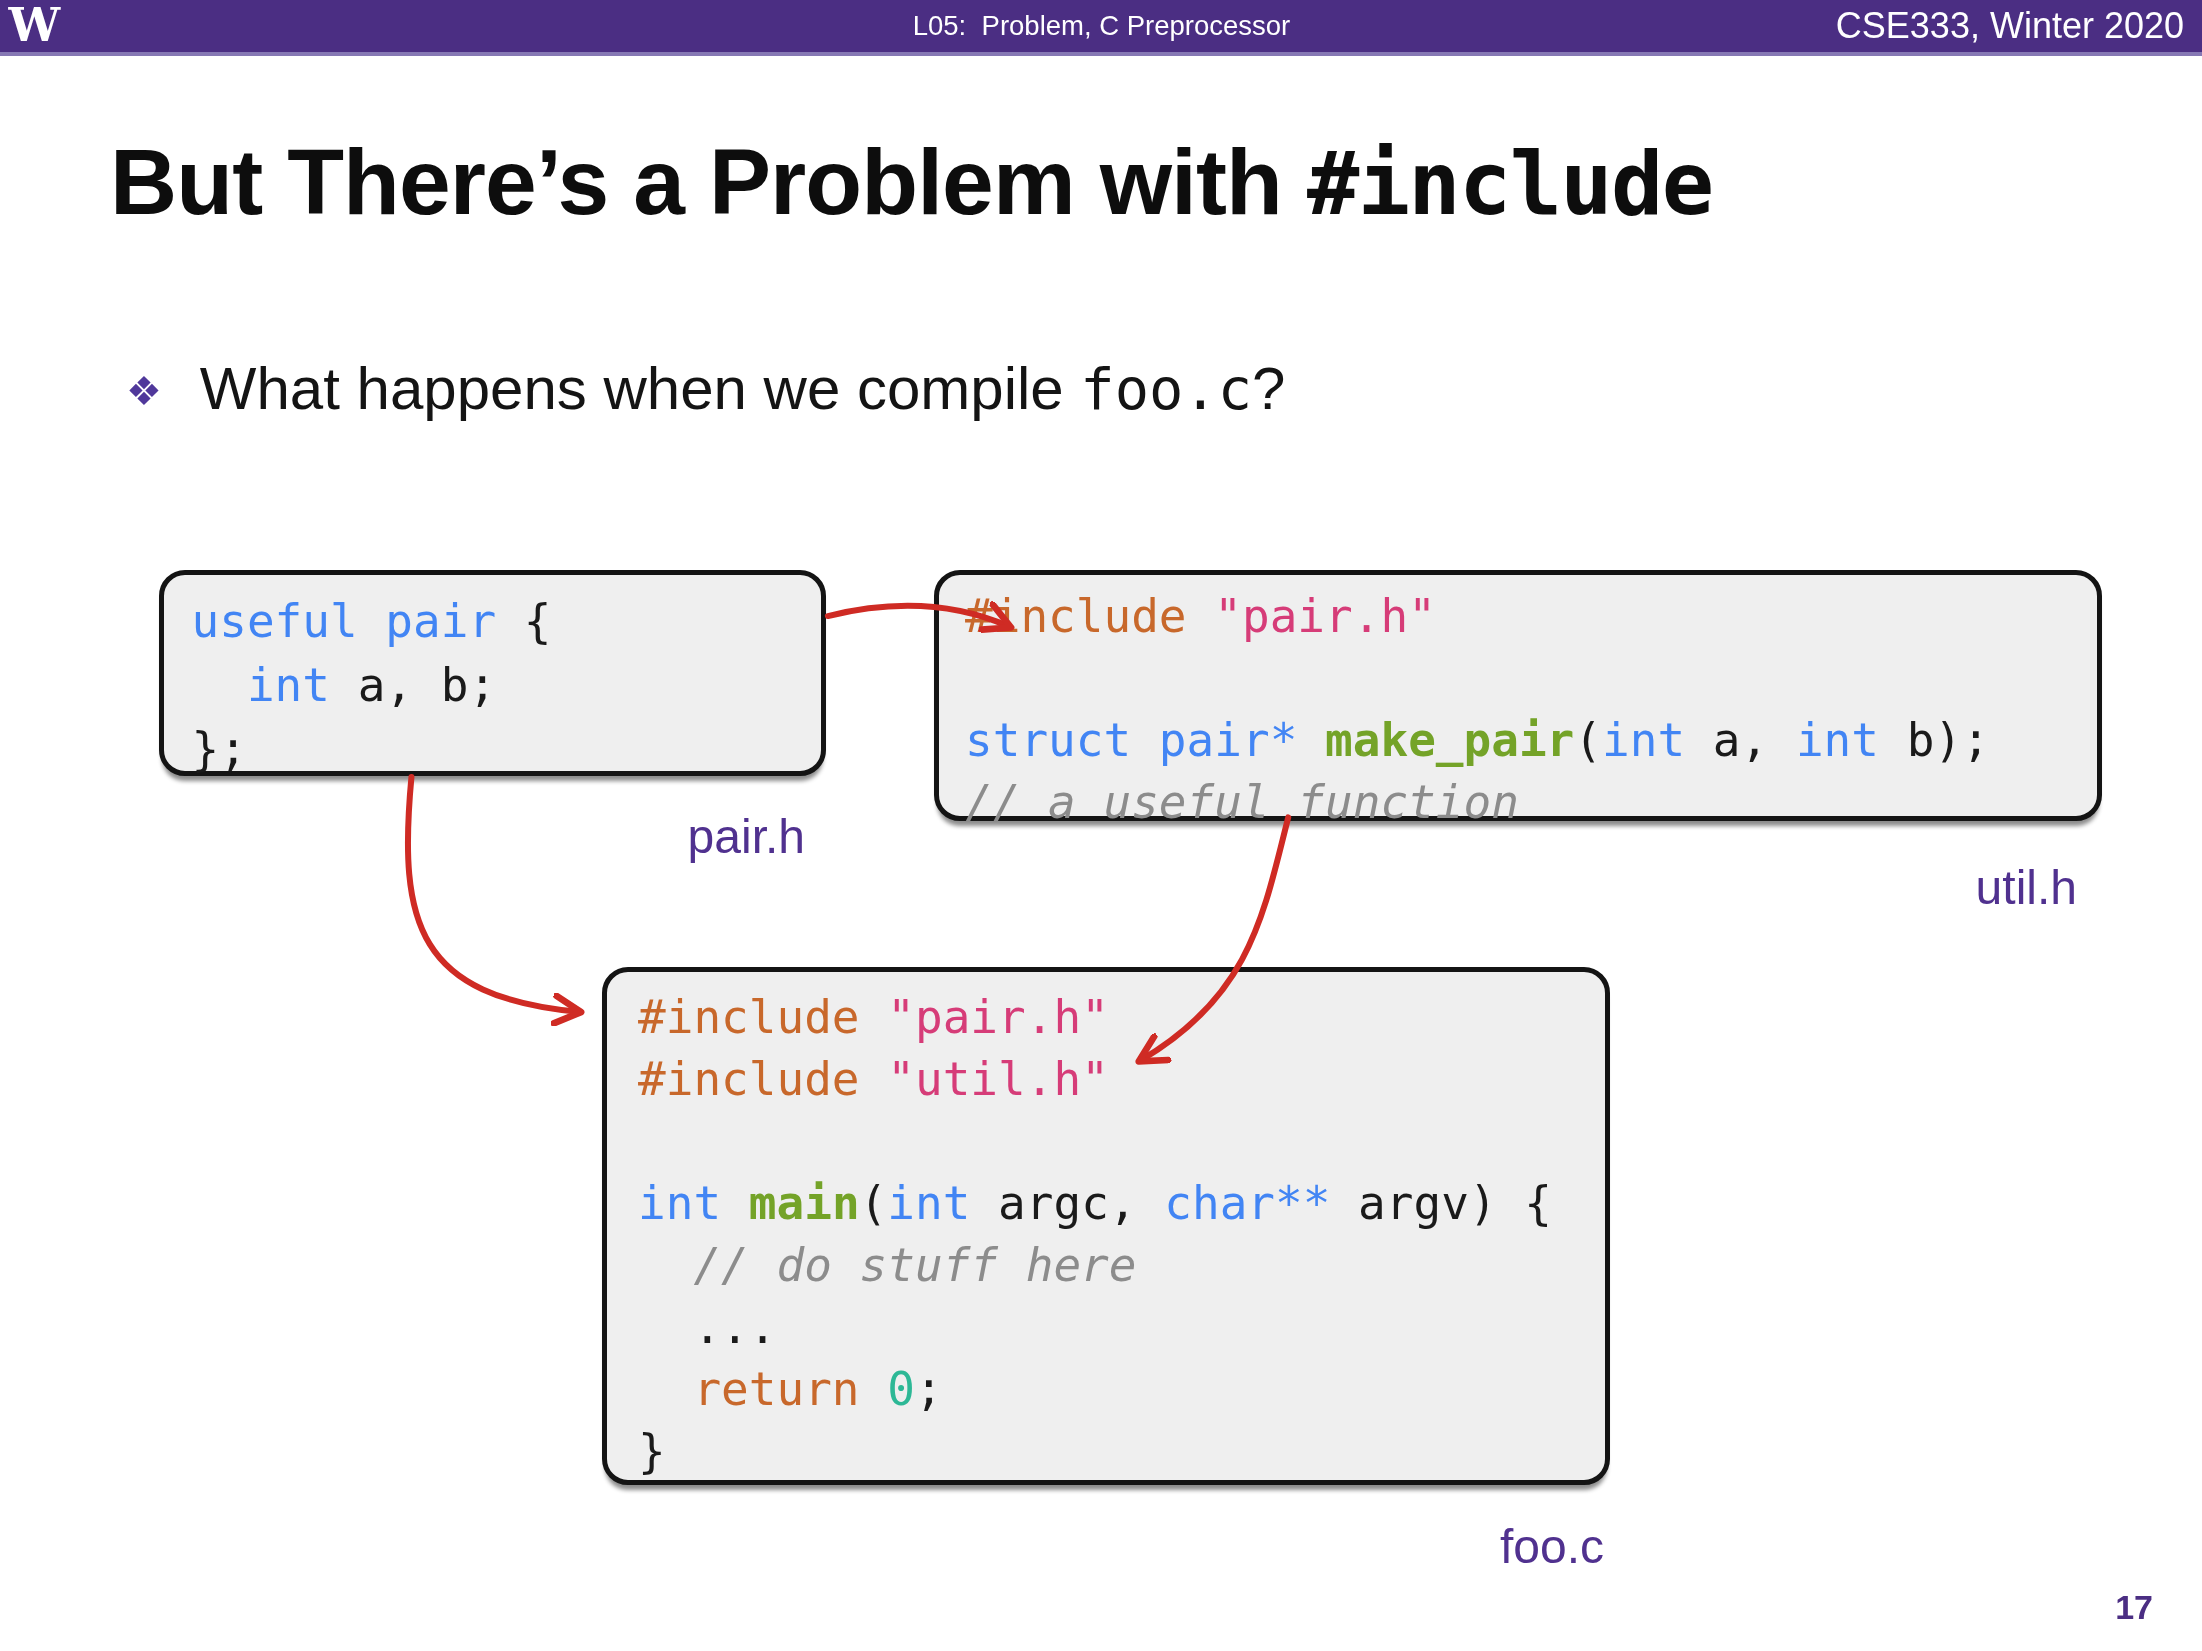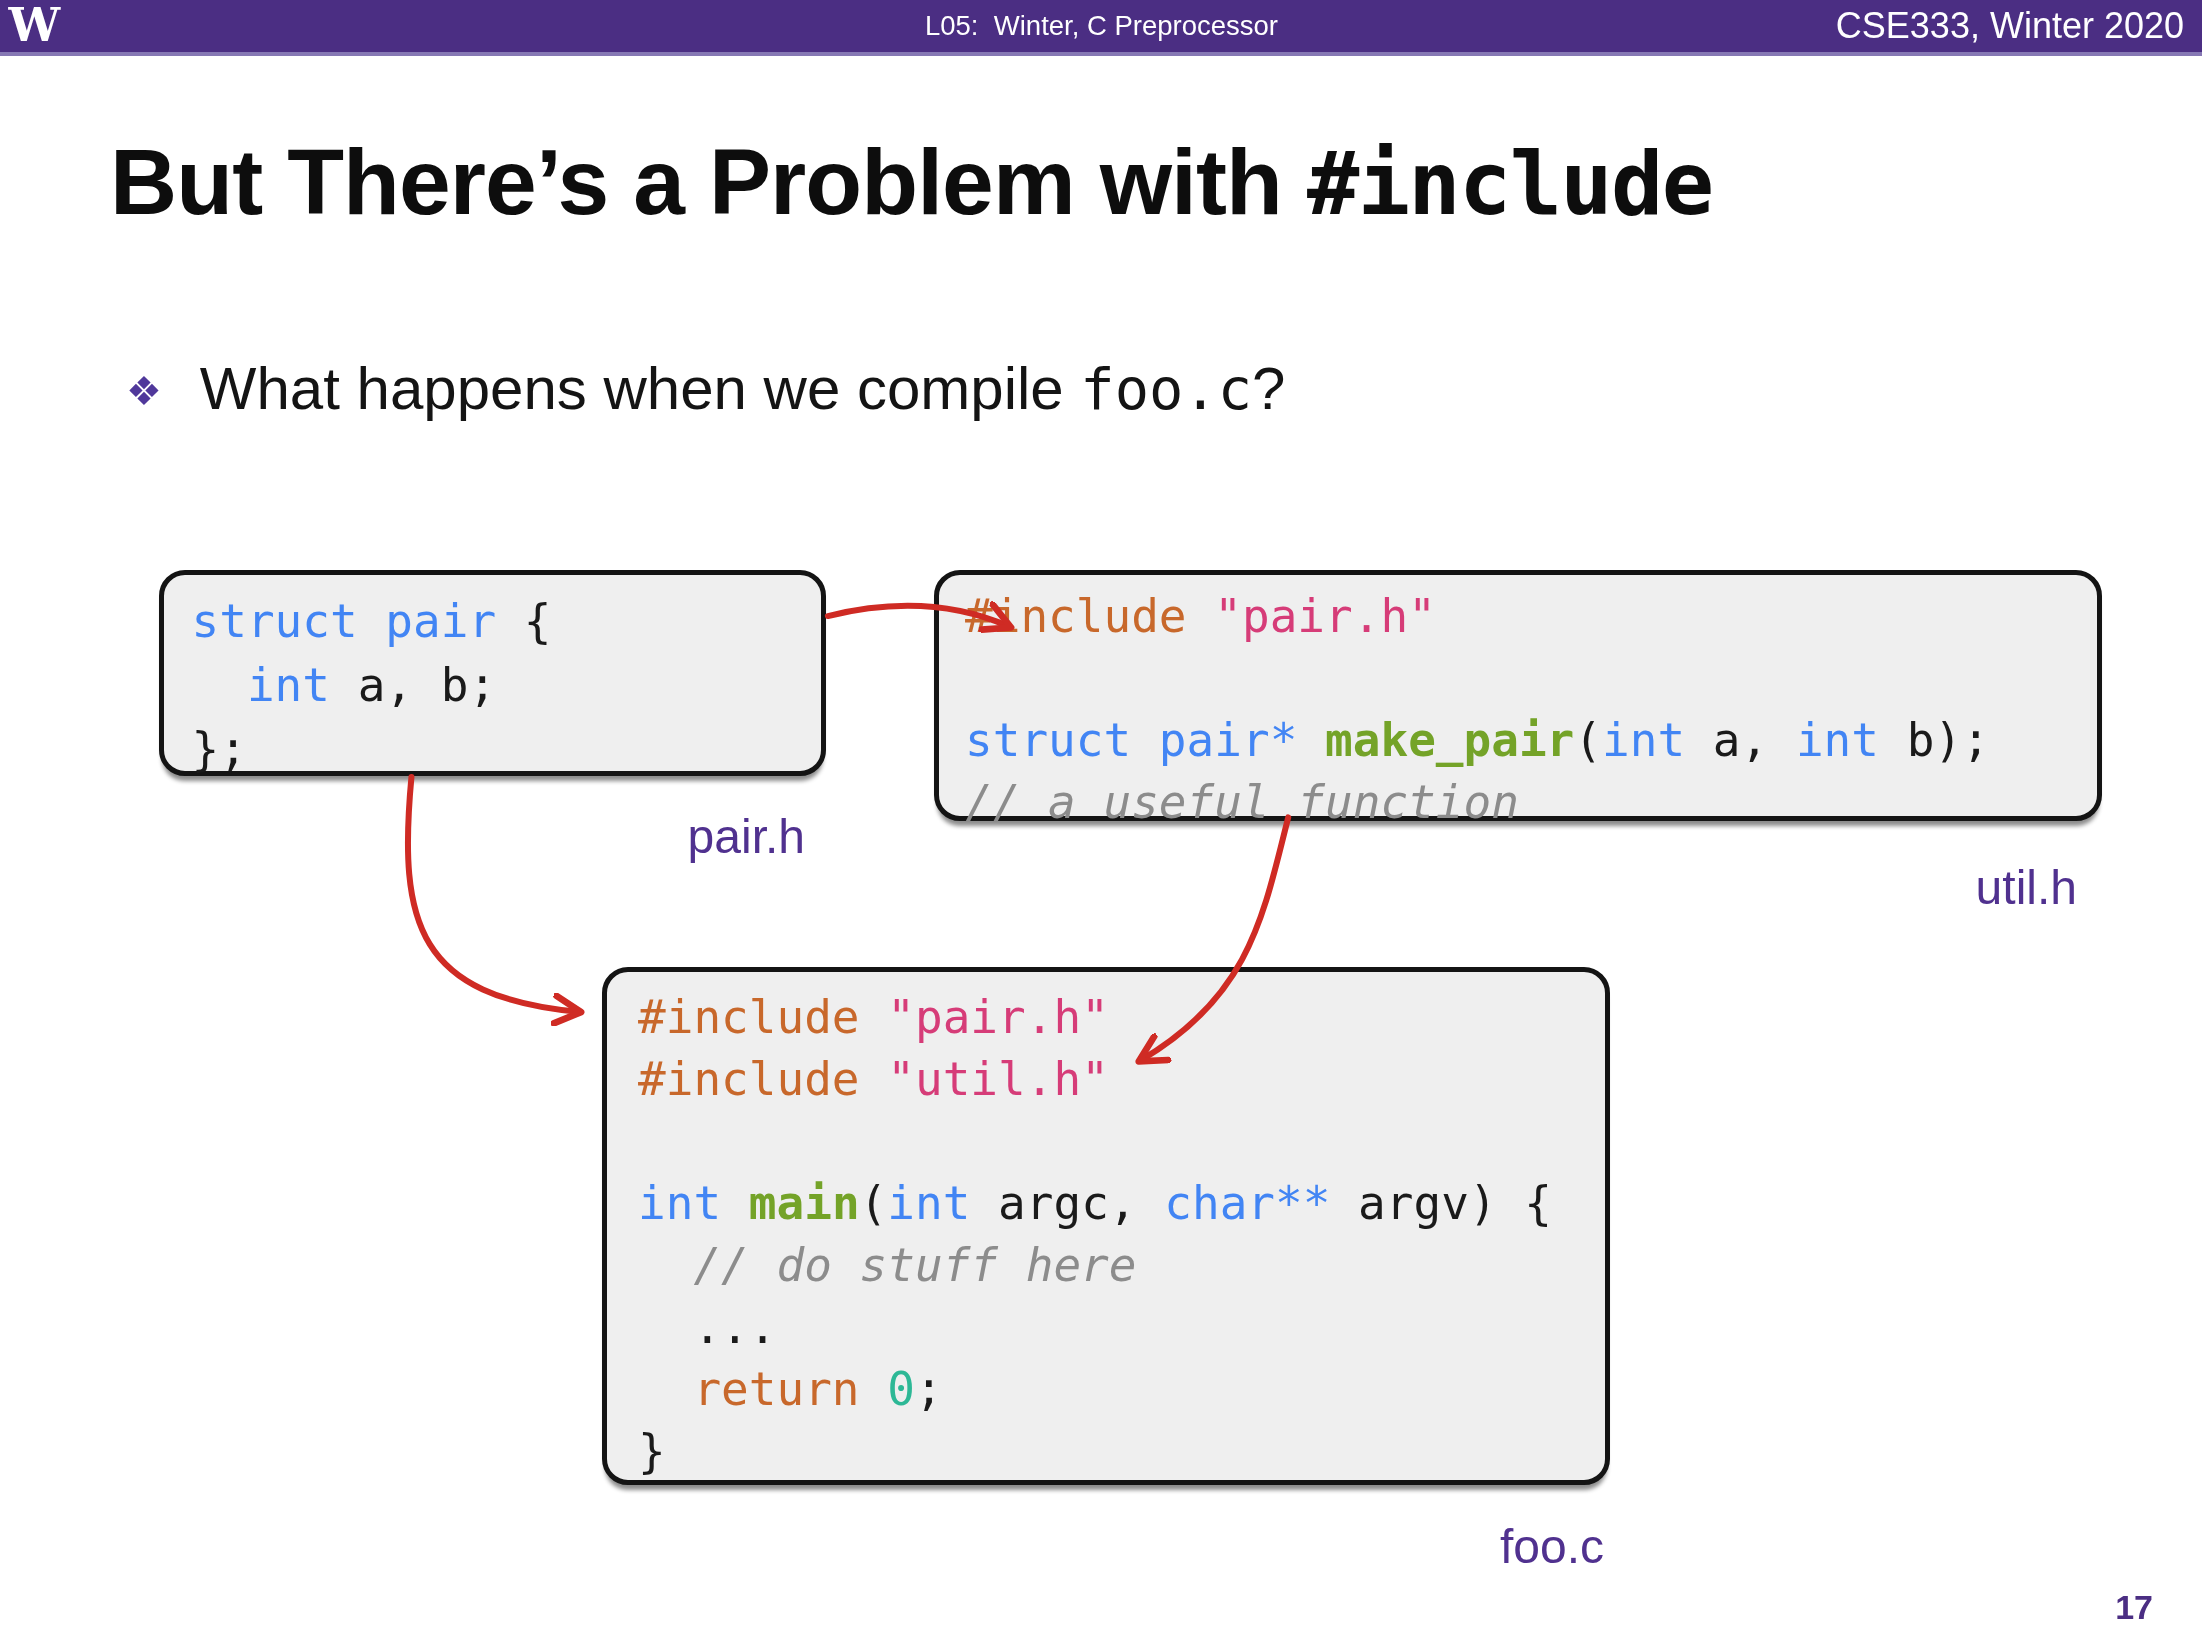--- a/index.html
+++ b/index.html
@@ -91,34 +91,34 @@
   
   .page-number{
     position:absolute;right:50px;top:1588px;font-size:34px;font-weight:bold;color:#4b2e83;
   }
 </style>
 </head>
 <body>
 
 <div class="header">
   <span class="logo-w">W</span>
-  <div class="header-center">L05:  Winter, C Preprocessor</div>
+  <div class="header-center">L05:  Problem, C Preprocessor</div>
   <div class="header-right">CSE333, Winter 2020</div>
 </div>
 <div class="header-strip"></div>
 
 <div class="slide-title"><span>But There’s a Problem with </span><span class="mono">#include</span></div>
 
 <div class="bullet-row">
   <span class="bullet-icon">❖</span>
   <span class="bullet-text"><span>What happens when we compile </span><span class="mono">foo.c</span><span>?</span></span>
 </div>
 
 <div class="codebox box-pairh">
-    <div class="code-line"><span class="tok-k">struct pair</span><span class="tok-p"> {</span></div>
+    <div class="code-line"><span class="tok-k">useful pair</span><span class="tok-p"> {</span></div>
     <div class="code-line"><span class="tok-p">  </span><span class="tok-k">int</span><span class="tok-p"> a, b;</span></div>
     <div class="code-line"><span class="tok-p">};</span></div>
   </div>
 <div class="codebox box-utilh">
     <div class="code-line"><span class="tok-pre">#include</span><span class="tok-p"> </span><span class="tok-s">"pair.h"</span></div>
     <div class="code-line"><span class="tok-p"> </span></div>
     <div class="code-line"><span class="tok-k">struct pair*</span><span class="tok-p"> </span><span class="tok-f">make_pair</span><span class="tok-p">(</span><span class="tok-k">int</span><span class="tok-p"> a, </span><span class="tok-k">int</span><span class="tok-p"> b);</span></div>
     <div class="code-line"><span class="tok-c">// a useful function</span></div>
   </div>
 <div class="codebox box-fooc">

